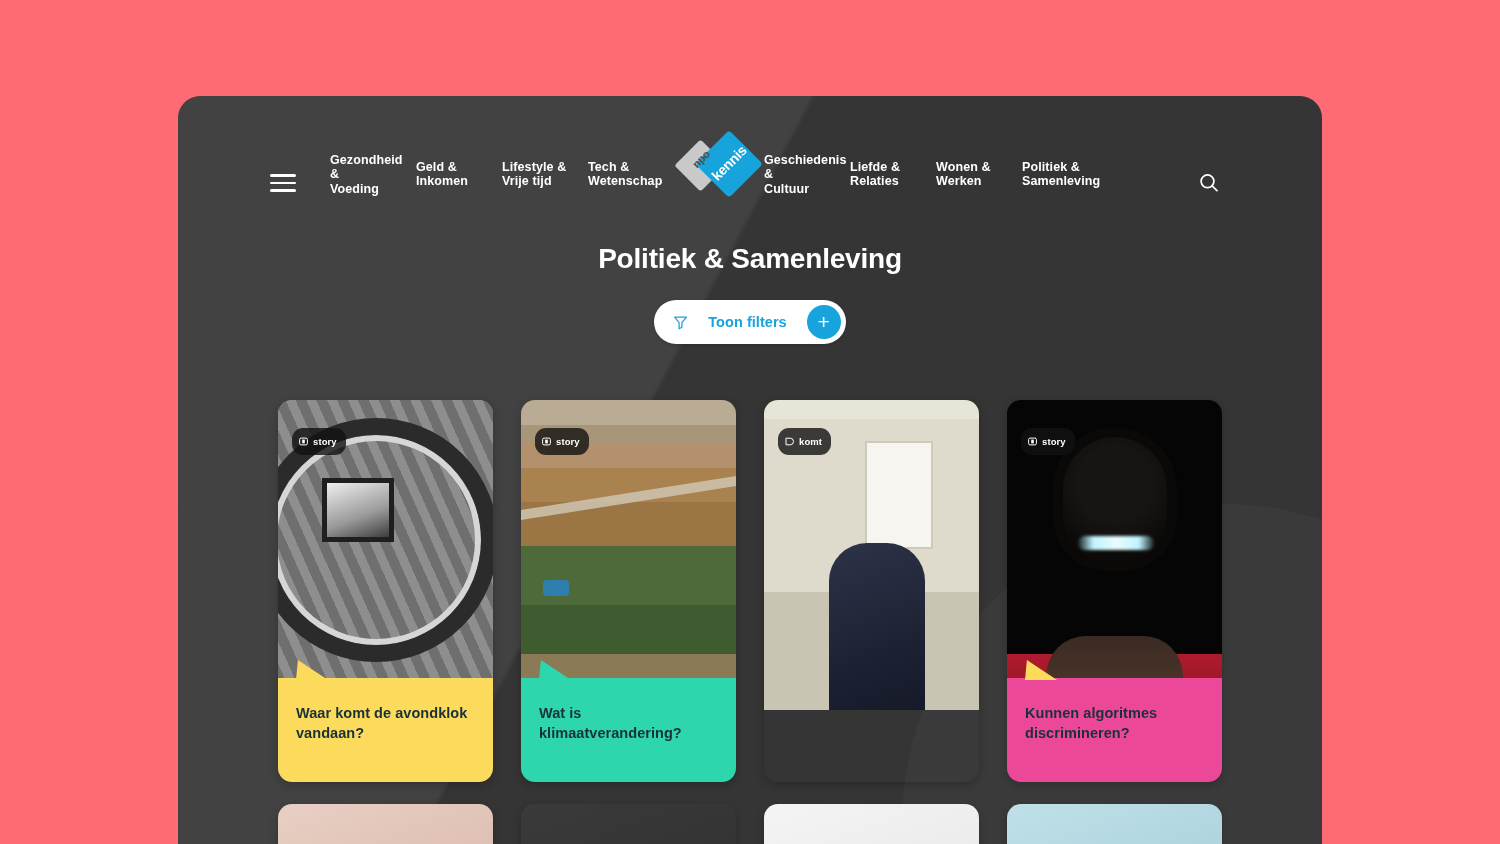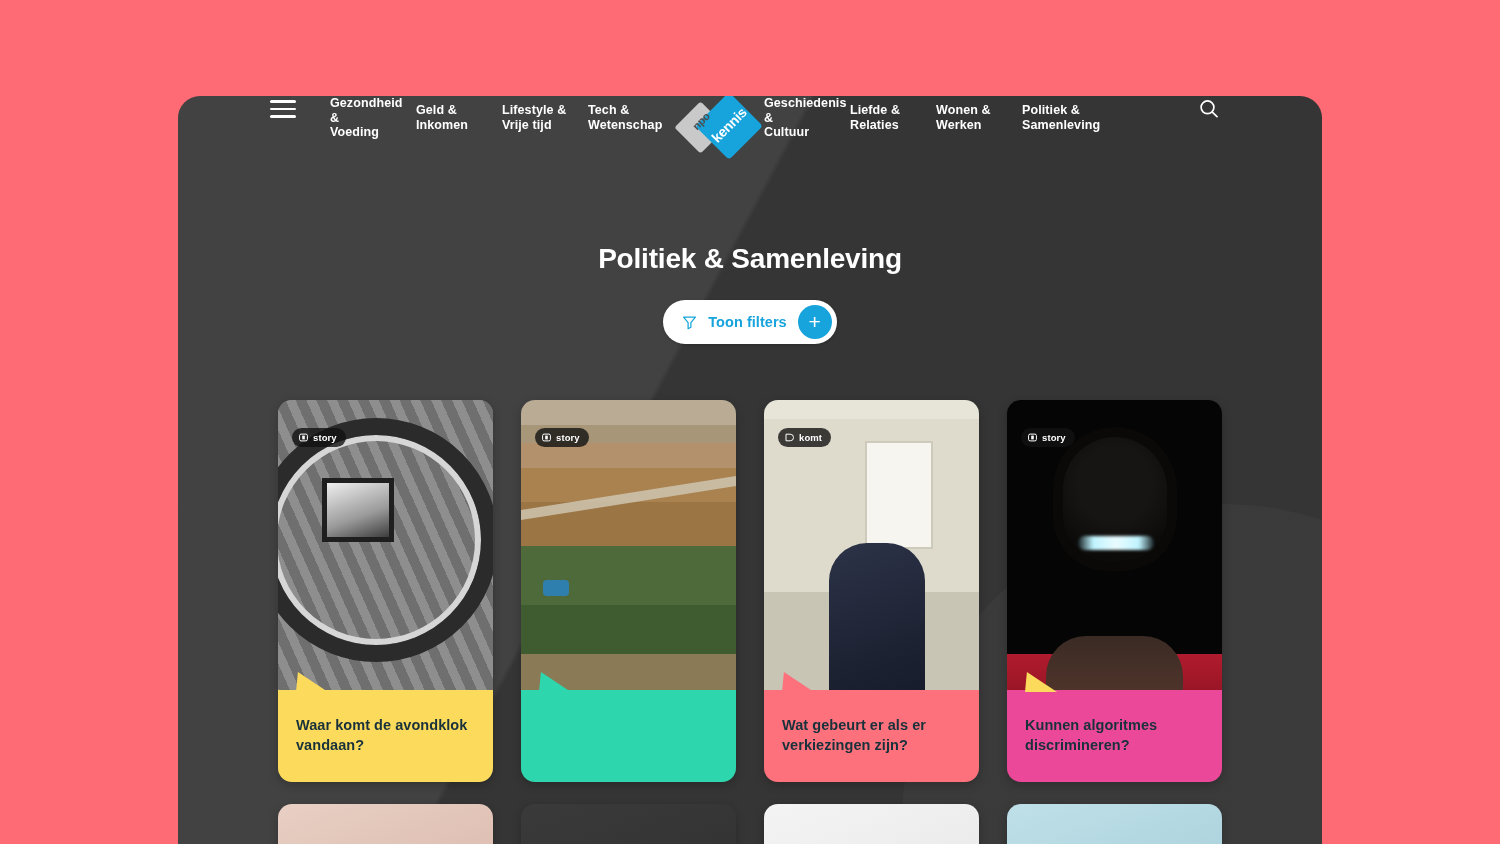--- a/index.html
+++ b/index.html
@@ -38,21 +38,21 @@
     border-radius:50%;
     background:rgba(255,255,255,0.035);
     z-index:1;
     pointer-events:none;
   }
 
   
   #site-header{
     position:relative; z-index:5;
     height:100px;
-    display:flex; align-items:flex-start;
+    display:flex; align-items:flex-end;
     padding:0 22px 0 18px;
   }
   #hamburger{
     width:26px; height:26px;
     display:flex; flex-direction:column; justify-content:center;
     gap:5px; margin-left:74px; margin-right:34px; cursor:pointer;
     flex:0 0 auto;
   }
   #hamburger span{ display:block; height:2.5px; background:#fff; border-radius:2px; }
 
@@ -132,21 +132,21 @@
     position:relative; z-index:5;
     display:flex; justify-content:center;
     margin-top:25px;
   }
   #toon-filters-button{
     display:flex; align-items:center;
     background:#ffffff;
     border-radius:26px;
     height:44px;
     padding:0 5px 0 19px;
-    gap:11px;
+    gap:20px;
     cursor:pointer;
     box-shadow:0 1px 3px rgba(0,0,0,0.18);
   }
   #filter-funnel-icon{ display:flex; align-items:center; }
   #toon-filters-label{
     color:#17A3DC; font-size:14.5px; font-weight:bold; letter-spacing:0.05px;
   }
   #filter-plus-button{
     width:34px; height:34px; border-radius:50%;
     background:#17A3DC;
@@ -178,28 +178,28 @@
     overflow:hidden;
   }
   .card-image .photo{ position:absolute; inset:0; }
   .card-badge{
     position:absolute; left:14px; top:28px;
     z-index:4;
     display:flex; align-items:center; gap:5px;
     background:rgba(18,18,18,0.80);
     color:#ffffff;
     border-radius:11px;
-    height:19px;
+    height:27px;
     padding:0 9px 0 7px;
     font-size:9.5px; font-weight:bold; letter-spacing:0.1px;
   }
   .badge-glyph{ display:flex; align-items:center; }
   .card-footer{
     position:absolute; left:0; right:0; bottom:0;
-    height:92px;
+    height:104px;
     z-index:3;
     padding:26px 18px 0 18px;
   }
   
   .card-footer .notch{
     position:absolute;
     left:18px; top:-18px;
     width:32px; height:20px;
     clip-path:polygon(0 100%, 100% 100%, 6% 0);
   }
@@ -390,38 +390,35 @@
         <span class="badge-glyph">
           <svg width="9" height="9" viewBox="0 0 9 9">
               <rect x="0.6" y="1.1" width="7.8" height="6.8" rx="1.5" fill="none" stroke="#fff" stroke-width="1"></rect>
               <rect x="3.2" y="2.6" width="2.6" height="3.8" fill="#fff"></rect>
             </svg>
         </span>
         <span>story</span>
       </div>
       <div class="card-footer" style="background:#2ED6AE">
         <div class="notch" style="background:#2ED6AE"></div>
+        <h2 class="card-title">Wat is klimaatverandering?</h2>
       </div>
     </article>
 
     <article class="story-card">
       <div class="card-image">
         <div class="photo photo-school"></div>
       </div>
       <div class="card-badge">
         <span class="badge-glyph">
           <svg width="9" height="9" viewBox="0 0 9 9">
               <path d="M1 1.2h4.2a2.9 2.9 0 0 1 0 6.6H1z" fill="none" stroke="#fff" stroke-width="1"></path>
             </svg>
         </span>
         <span>komt</span>
-      </div>
-      <div class="card-footer" style="background:#FC717C">
-        <div class="notch" style="background:#FC717C"></div>
-        <h2 class="card-title">Wat gebeurt er als er verkiezingen zijn?</h2>
       </div>
     </article>
 
     <article class="story-card">
       <div class="card-image">
         <div class="photo photo-portrait">
           <div class="jacket"></div>
           <div class="tee"></div>
           <div class="chin"></div>
         </div>

